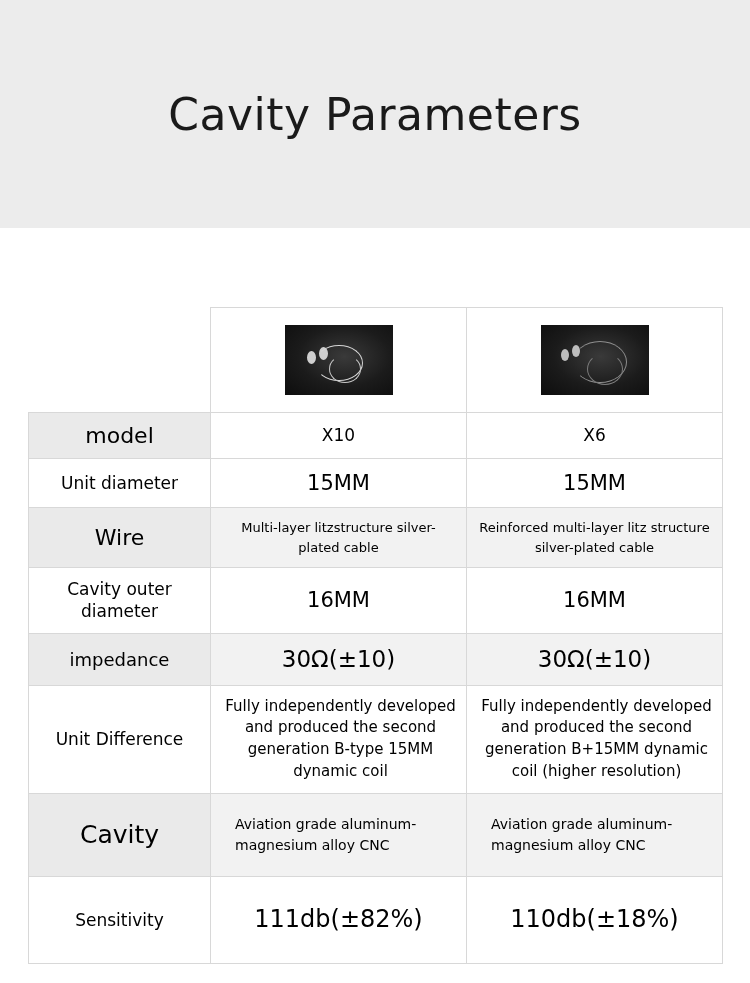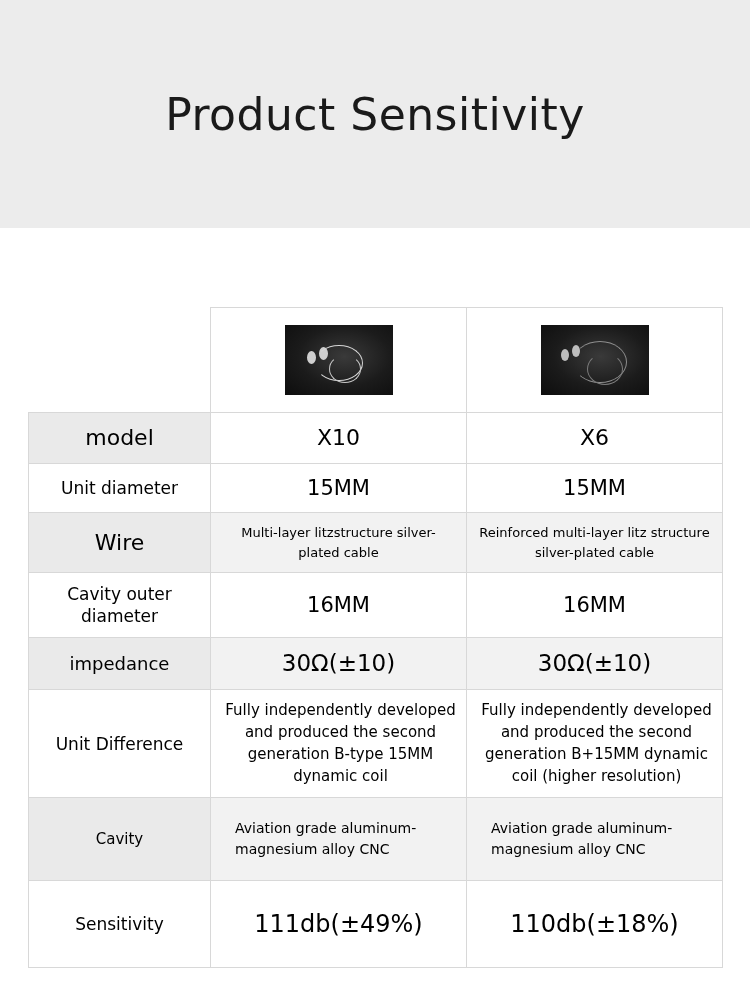--- a/index.html
+++ b/index.html
@@ -118,47 +118,47 @@
     line-height: 1.35;
   }
   tr.shade td.value {
     background: #f2f2f2;
   }
   tr.shade td.label {
     background: #eaeaea;
   }
   
   .r-model td.label { font-size: 22px; }
-  .r-model td.value { font-size: 22px; }
+  .r-model td.value { font-size: 17px; }
   .r-unitdia td.label { background:#ffffff; font-size: 18px; margin-left: 20px; }
   .r-unitdia td.value { font-size: 21px; }
   .r-wire td.label { font-size: 22px; }
   .r-wire td.value { font-size: 13px; line-height: 1.5; }
   .r-cavitydia td.label { background:#ffffff; font-size: 17px; line-height: 1.3; }
   .r-cavitydia td.value { font-size: 21px; }
   .r-imp td.label { font-size: 18px; }
   .r-imp td.value { font-size: 23px; }
   .r-unitdiff td.label { background:#ffffff; font-size: 17px; }
   .r-unitdiff td.value { font-size: 15px; text-align: center; padding-left: 14px; line-height: 1.45; }
-  .r-cavity td.label { font-size: 15px; }
+  .r-cavity td.label { font-size: 25px; }
   .r-cavity td.value { font-size: 14px; text-align: left; padding-left: 24px; line-height: 1.5; }
   .r-sens td.label { background:#ffffff; font-size: 18px; }
   .r-sens td.value { font-size: 24px; }
 
   .r-sens td { height: 66px; }
   .r-unitdiff td { height: 78px; }
   .r-cavity td { height: 62px; }
 </style>
 </head>
 <body>
 
 <div class="page">
 
   <div class="banner">
-    <div class="banner-title">Product Sensitivity</div>
+    <div class="banner-title">Cavity Parameters</div>
   </div>
 
   <div class="table-wrap">
     <table class="spec">
       <colgroup>
         <col class="c-label">
         <col class="c-val">
         <col class="c-val">
       </colgroup>
       <tbody>
@@ -219,20 +219,20 @@
         </tr>
 
         <tr class="r-cavity shade">
           <td class="label">Cavity</td>
           <td class="value">Aviation grade aluminum-magnesium alloy CNC</td>
           <td class="value">Aviation grade aluminum-magnesium alloy CNC</td>
         </tr>
 
         <tr class="r-sens alt">
           <td class="label">Sensitivity</td>
-          <td class="value">111db(±49%)</td>
+          <td class="value">111db(±82%)</td>
           <td class="value">110db(±18%)</td>
         </tr>
       </tbody>
     </table>
   </div>
 
 </div>
 
 </body></html>

